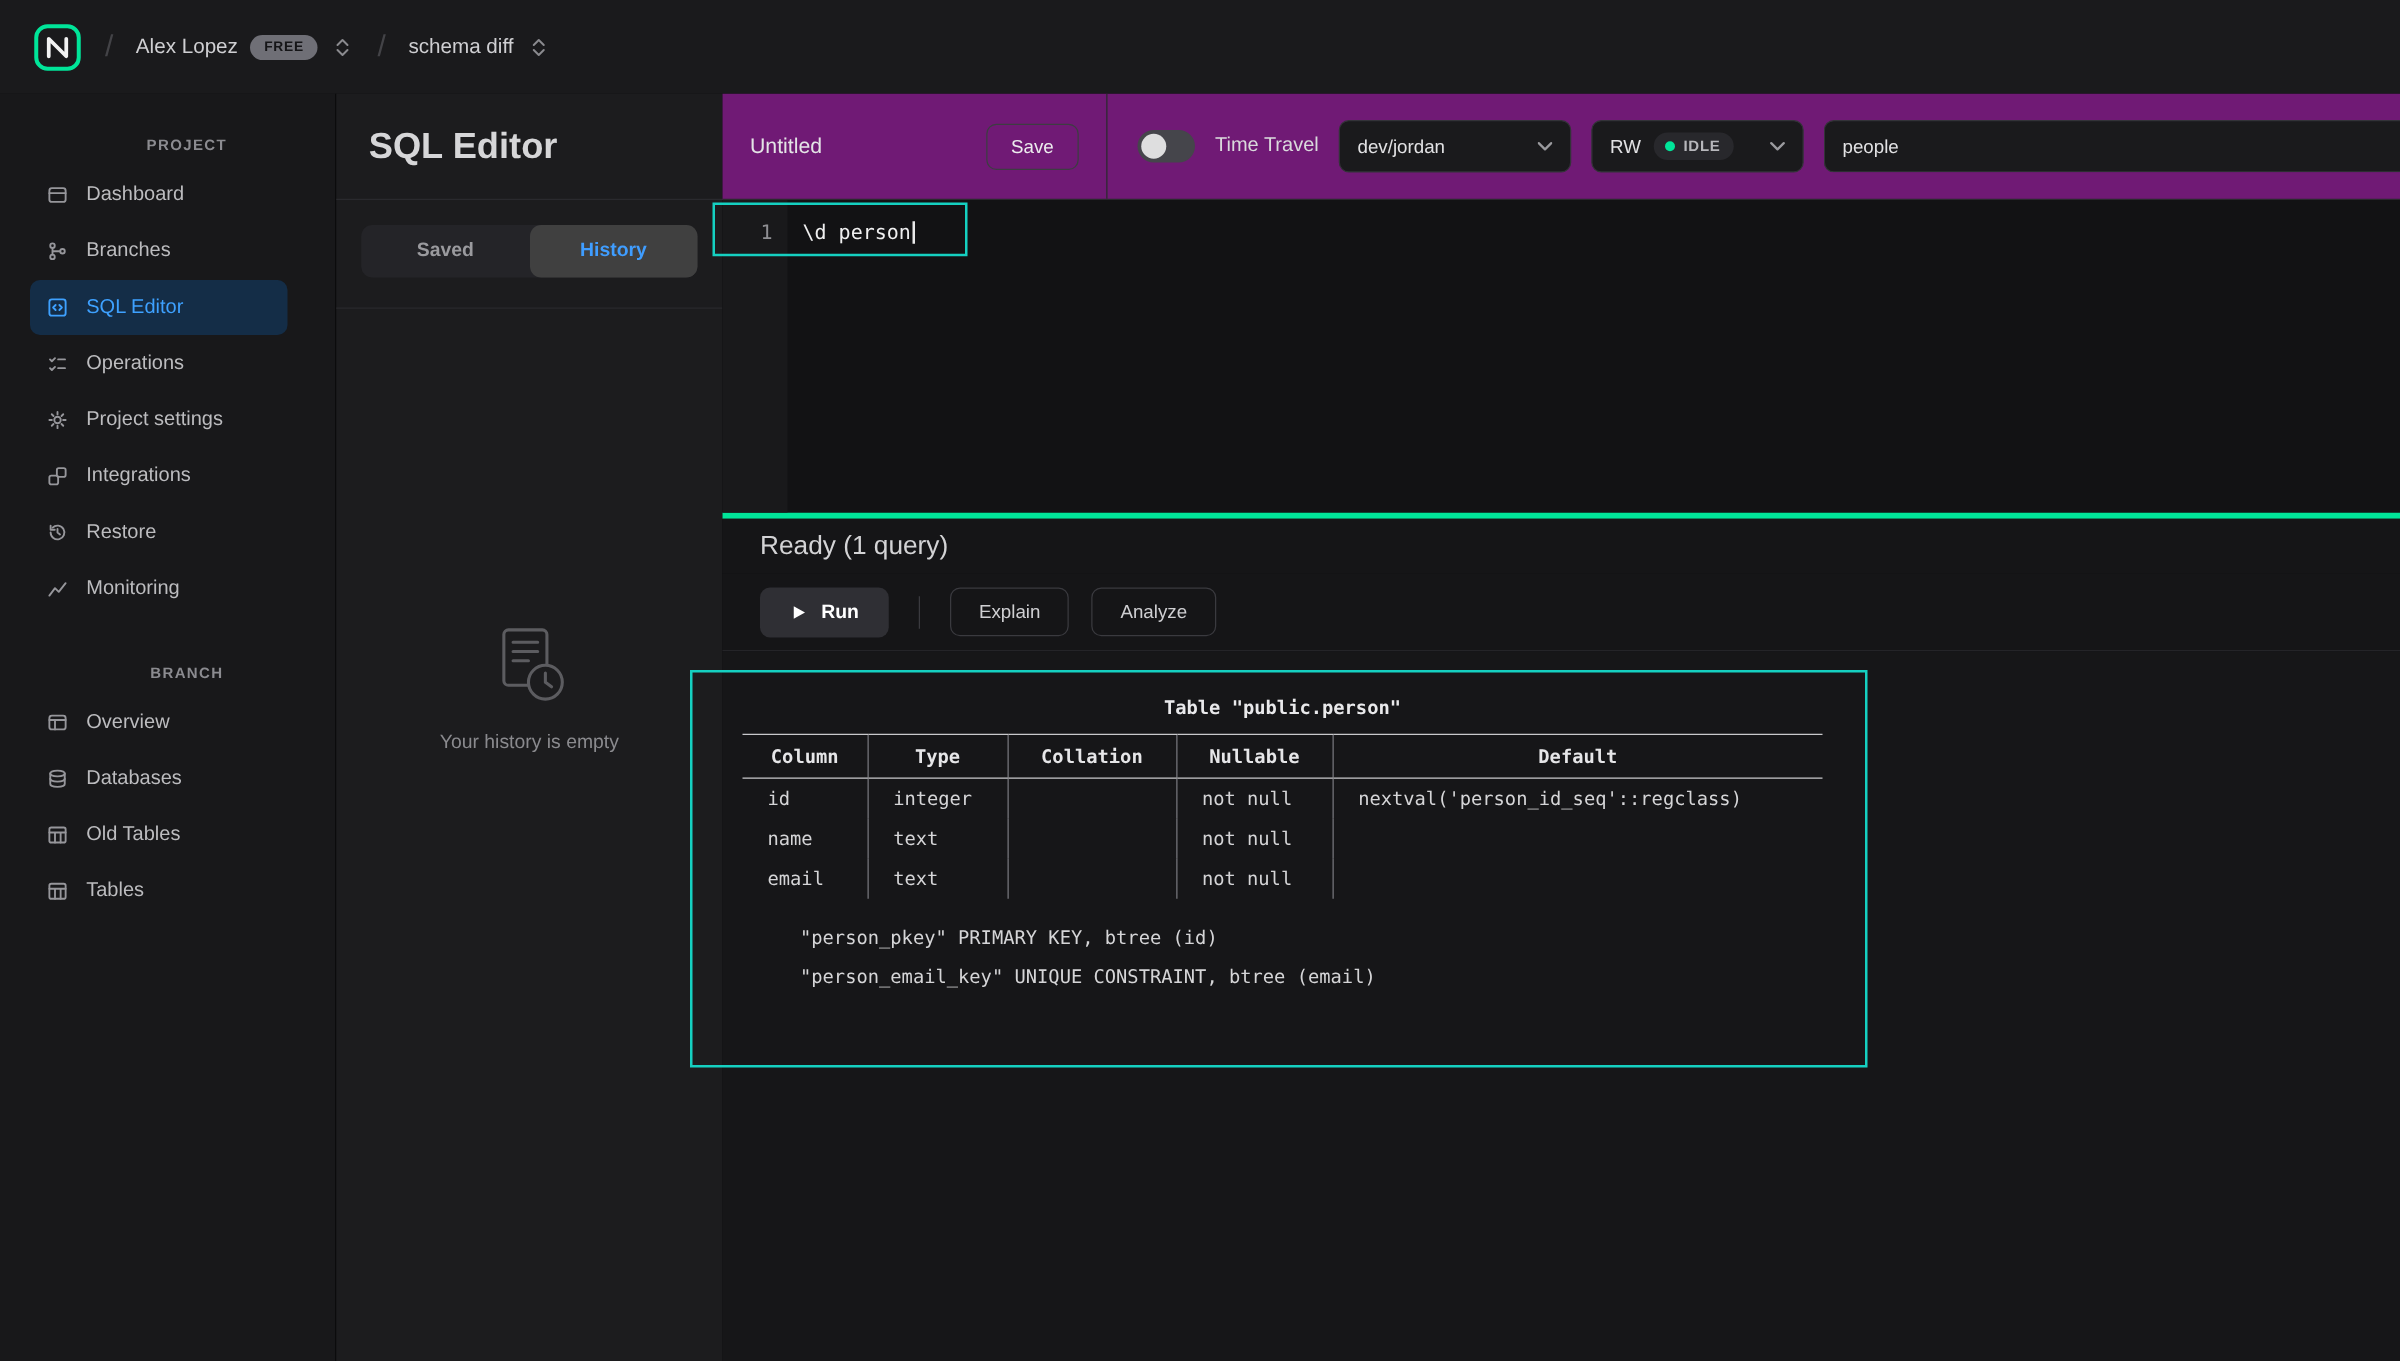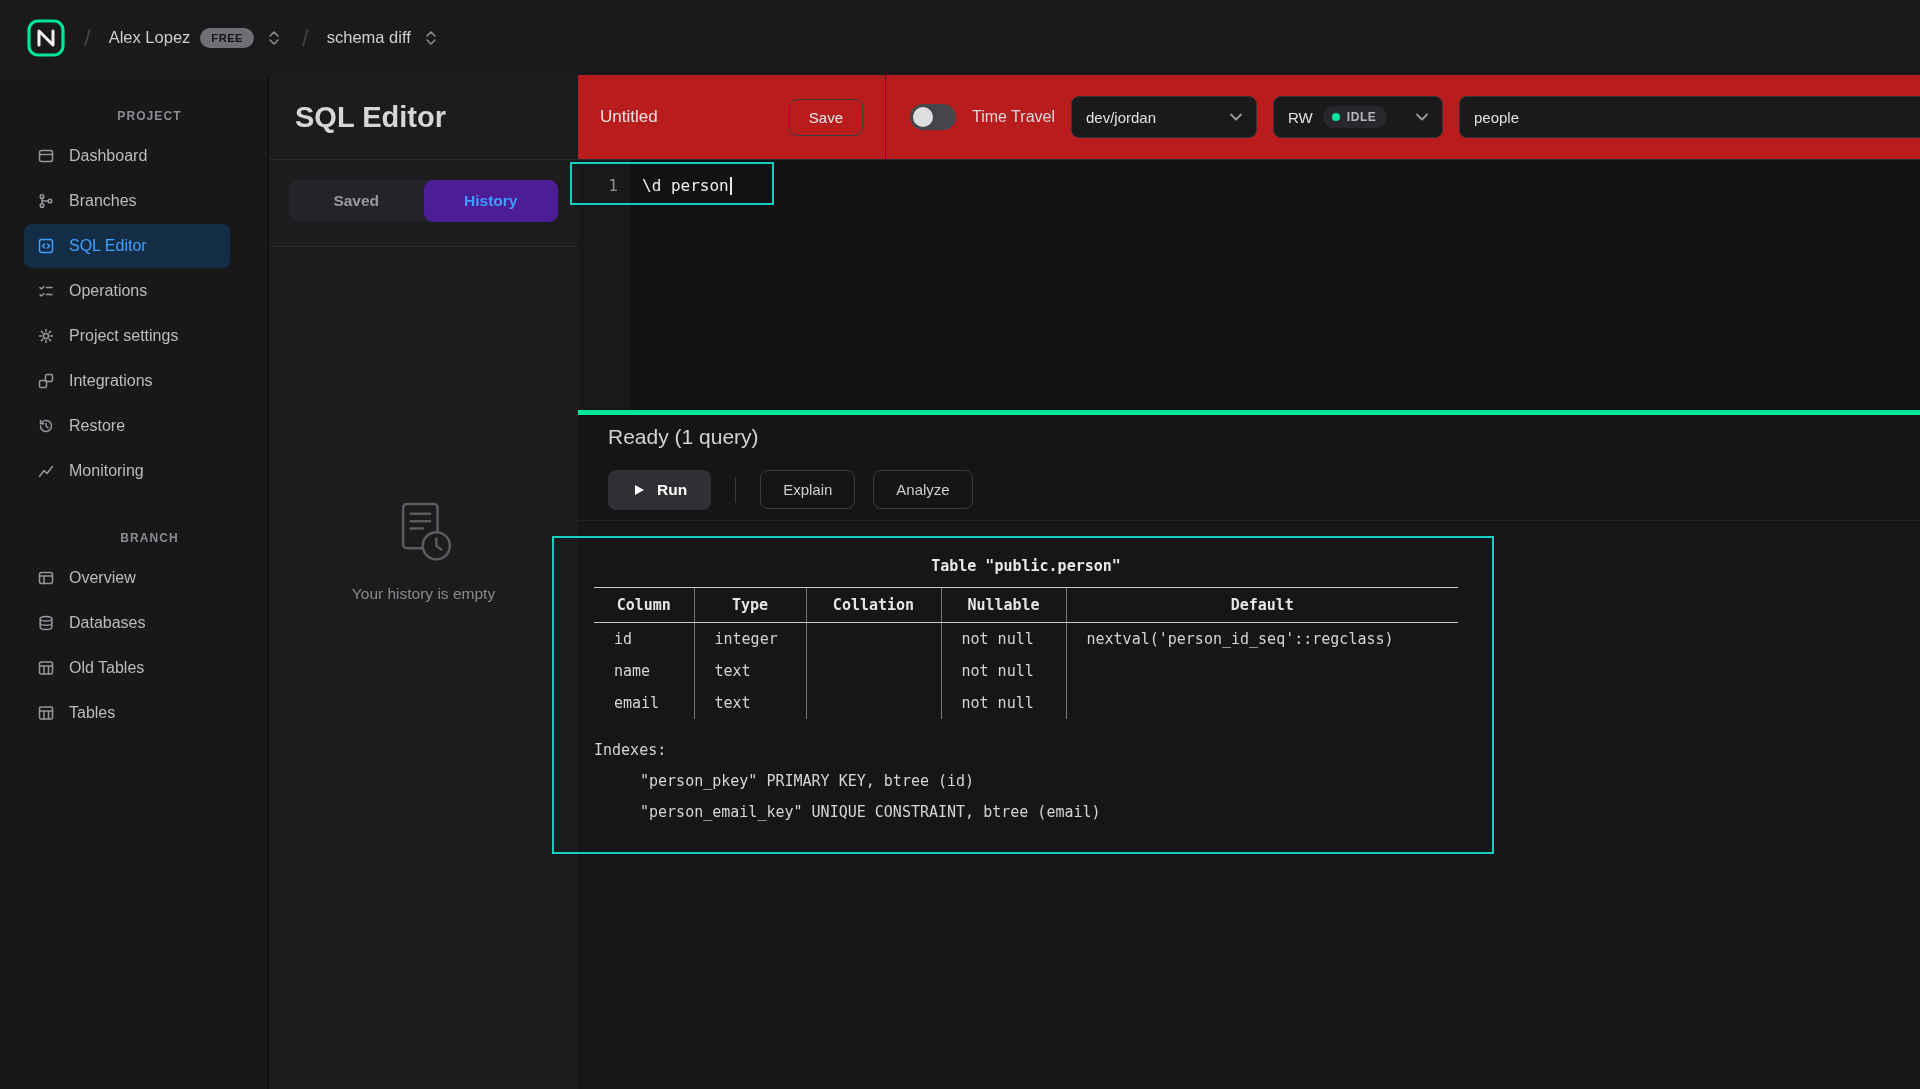--- a/index.html
+++ b/index.html
@@ -56,29 +56,29 @@
     height:85px; display:flex; align-items:center; padding:0 26px;
     border-bottom:1px solid #2a2a2e;
     font-size:29px; font-weight:700; color:#d6d6d8;
   }
   .tabs-wrap { padding:20px 20px 24px; border-bottom:1px solid #29292d; }
   .tabs { display:flex; background:#242428; border-radius:9px; height:42px; padding:0;font-weight:bold; }
   .tab {
     flex:1; display:flex; align-items:center; justify-content:center;
     font-size:15.5px; color:#9a9a9e; border-radius:9px; cursor:pointer;
   }
-  .tab.active { background:#4c1d95; color:#3f9dff; }
+  .tab.active { background:#404040; color:#3f9dff; }
   .history-empty { flex:1; display:flex; flex-direction:column; align-items:center; padding-top:252px; }
   .empty-icon { margin-bottom:22px; }
   .empty-text { color:#8a8a8e; font-size:15.5px; }
 
   
   .main { flex:1; display:flex; flex-direction:column; background:#121214; min-width:0; }
 
-  .toolbar { height:85px; background:#b91c1c; border-bottom:1px solid #2a2a2e; display:flex; flex:none; }
+  .toolbar { height:85px; background:#701a75; border-bottom:1px solid #2a2a2e; display:flex; flex:none; }
   .toolbar-left {
     width:308px; flex:none; display:flex; align-items:center; justify-content:space-between;
     padding:0 22px; border-right:1px solid #2a2a2e;
   }
   .doc-title { color:#e4e4e6; font-size:17px; }
   .btn {
     border:1px solid #3d3d42; background:transparent; color:#ececee;
     font-size:15px; font-family:inherit; border-radius:8px; padding:9px 19px; cursor:pointer;
   }
   .toolbar-right { flex:1; display:flex; align-items:center; gap:16px; padding:0 0 0 24px; min-width:0; }
@@ -449,21 +449,20 @@
             <tr>
               <td>email</td>
               <td>text</td>
               <td></td>
               <td>not null</td>
               <td></td>
             </tr>
           </tbody>
         </table>
         <div class="indexes">
-          <div>Indexes:</div>
           <div class="index-entry">"person_pkey" PRIMARY KEY, btree (id)</div>
           <div class="index-entry">"person_email_key" UNIQUE CONSTRAINT, btree (email)</div>
         </div>
       </div>
     </div>
 
   </div>
 </div>
 
 </body></html>

